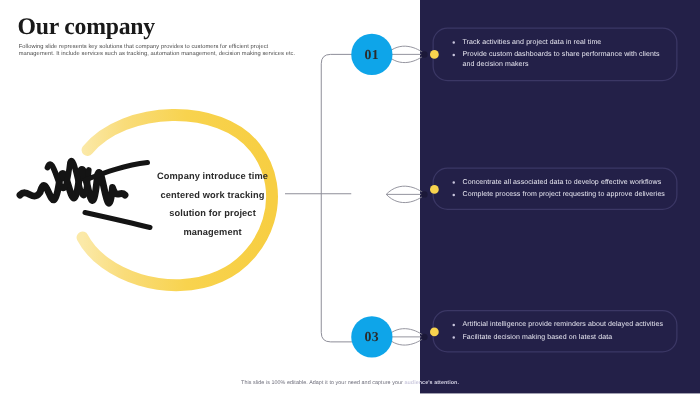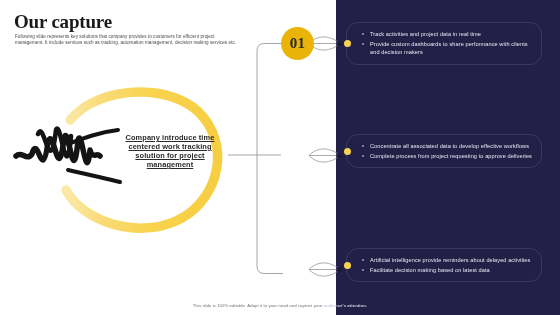--- a/index.html
+++ b/index.html
@@ -64,50 +64,49 @@
   }
   .bulb-wrap svg { display: block; }
 
   .bulb-text {
     position: absolute;
     left: 118px;
     top: 133px;
     width: 104px;
     text-align: center;
     font-size: 7.4px;
-    line-height: 9px;
+    line-height: 15px;
     font-weight: bold;
     color: #2b2b2b;
     letter-spacing: 0.1px;
-    text-decoration: underline;
   }
 
   
   .connectors {
     position: absolute;
     left: 0;
     top: 0;
     width: 560px;
     height: 315px;
     pointer-events: none;
   }
 
   
   .num-circle {
     position: absolute;
     width: 33px;
     height: 33px;
     border-radius: 50%;
-    background: #eab308;
+    background: #0ea5e9;
     display: flex;
     align-items: center;
     justify-content: center;
     font-family: "Liberation Serif", serif;
     font-weight: bold;
-    font-size: 15px;
+    font-size: 11px;
     color: #2b2b2b;
     letter-spacing: 0.3px;
   }
   .num-1 { left: 281px; top: 27px; }
   .num-2 { left: 281px; top: 139px; }
   .num-3 { left: 281px; top: 253px; }
 
   
   .card {
     position: absolute;
@@ -176,21 +175,21 @@
     color: #cfcde0;
   }
 </style>
 </head>
 <body>
 
 <div class="slide">
 
   <div class="dark-panel"></div>
 
-  <div class="page-title">Our capture</div>
+  <div class="page-title">Our company</div>
   <div class="subtitle">Following slide represents key solutions that company provides to customers for efficient project management. It include services such as tracking, automation management, decision making services etc.</div>
 
   <div class="bulb-wrap">
     <svg width="250" height="160" viewBox="0 0 250 160" xmlns="http://www.w3.org/2000/svg">
       <defs>
         <linearGradient id="bulbGrad" x1="0" y1="0" x2="1" y2="0">
           <stop offset="0%" stop-color="#FBE9A8"></stop>
           <stop offset="22%" stop-color="#F9DC7A"></stop>
           <stop offset="55%" stop-color="#F8D34E"></stop>
           <stop offset="100%" stop-color="#F7CE42"></stop>
@@ -247,20 +246,21 @@
     </g>
 
     <g fill="#1b1838">
       <circle cx="339.5" cy="43.5" r="2.6"></circle>
       <circle cx="339.5" cy="155.5" r="2.6"></circle>
       <circle cx="339.5" cy="269.5" r="2.6"></circle>
     </g>
   </svg>
 
   <div class="num-circle num-1">01</div>
+  <div class="num-circle num-3">03</div>
 
   <div class="card card-1">
     <span class="card-dot"></span>
     <ul class="bullets">
       <li>Track activities and project data in real time</li>
       <li>Provide custom dashboards to share performance with clients and decision makers</li>
     </ul>
   </div>
 
   <div class="card card-2">

